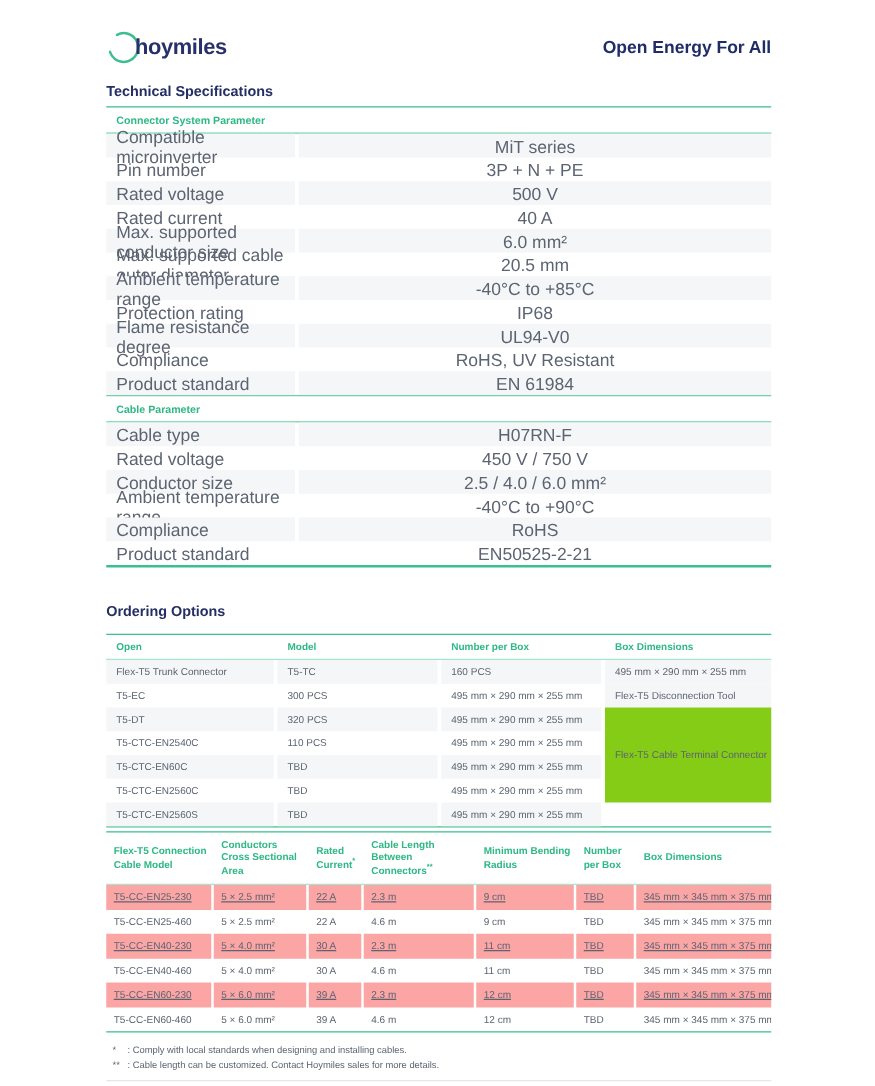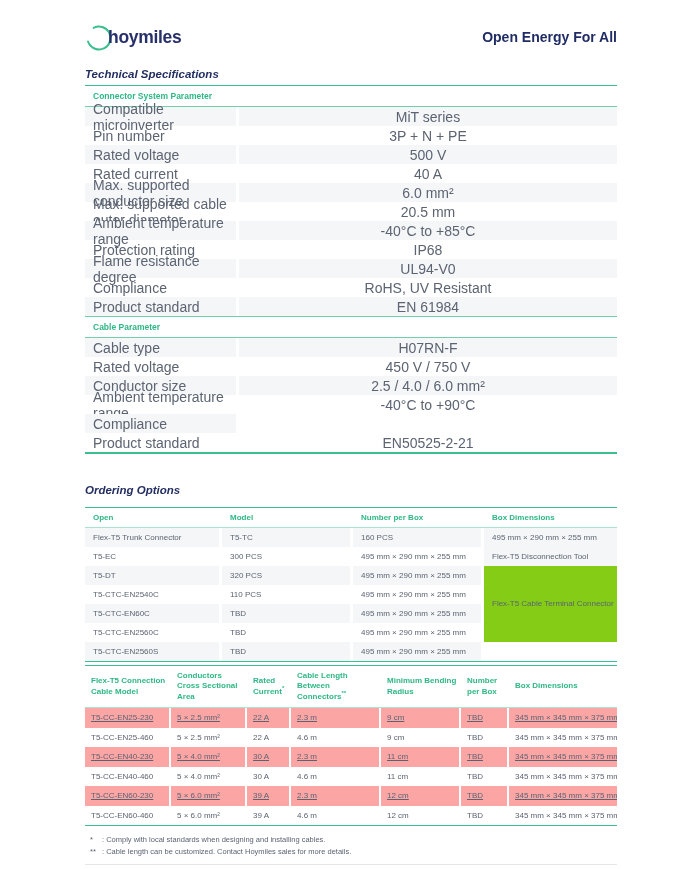--- a/index.html
+++ b/index.html
@@ -15,21 +15,21 @@
   
   .top-header { display: flex; justify-content: space-between; align-items: center; padding-top: 20px; height: 54px; }
   .logo { display: flex; align-items: center; }
   .logo svg { display: block; }
   .logo-text { font-size: 17.5px; font-weight: 700; color: #27306a; letter-spacing: -0.3px; margin-left: -7px; }
   .tagline { font-size: 14px; font-weight: 700; color: #1f2c66; }
 
   
   .h-title {
     font-size: 11.5px; font-weight: 700; color: #232e62;
-    padding-bottom: 5px; margin-top: 14px; font-style: italic;
+    padding-bottom: 5px; margin-top: 14px;
   }
   .h-title.underlined { border-bottom: 1.5px solid #3bbf8e; }
 
   
   .spec-section-title {
     color: #2eb885; font-weight: 700; font-size: 8.5px;
     padding: 5px 0 5px 8px; border-bottom: 1px solid #6fd0aa;
   }
   .spec-section + .spec-section .spec-section-title { border-top: 1px solid #6fd0aa; }
   .spec-table { }
@@ -155,20 +155,21 @@
           <div class="spec-row odd">
             <div class="label">Conductor size</div>
             <div class="value">2.5 / 4.0 / 6.0 mm²</div>
           </div>
           <div class="spec-row">
             <div class="label">Ambient temperature range</div>
             <div class="value">-40°C to +90°C</div>
           </div>
           <div class="spec-row odd">
             <div class="label">Compliance</div>
+            <div class="value">RoHS</div>
           </div>
           <div class="spec-row">
             <div class="label">Product standard</div>
             <div class="value">EN50525-2-21</div>
           </div>
         </div>
       </div>
     </div>
 
   <div class="h-title" style="margin-top:30px;">Ordering Options</div>

